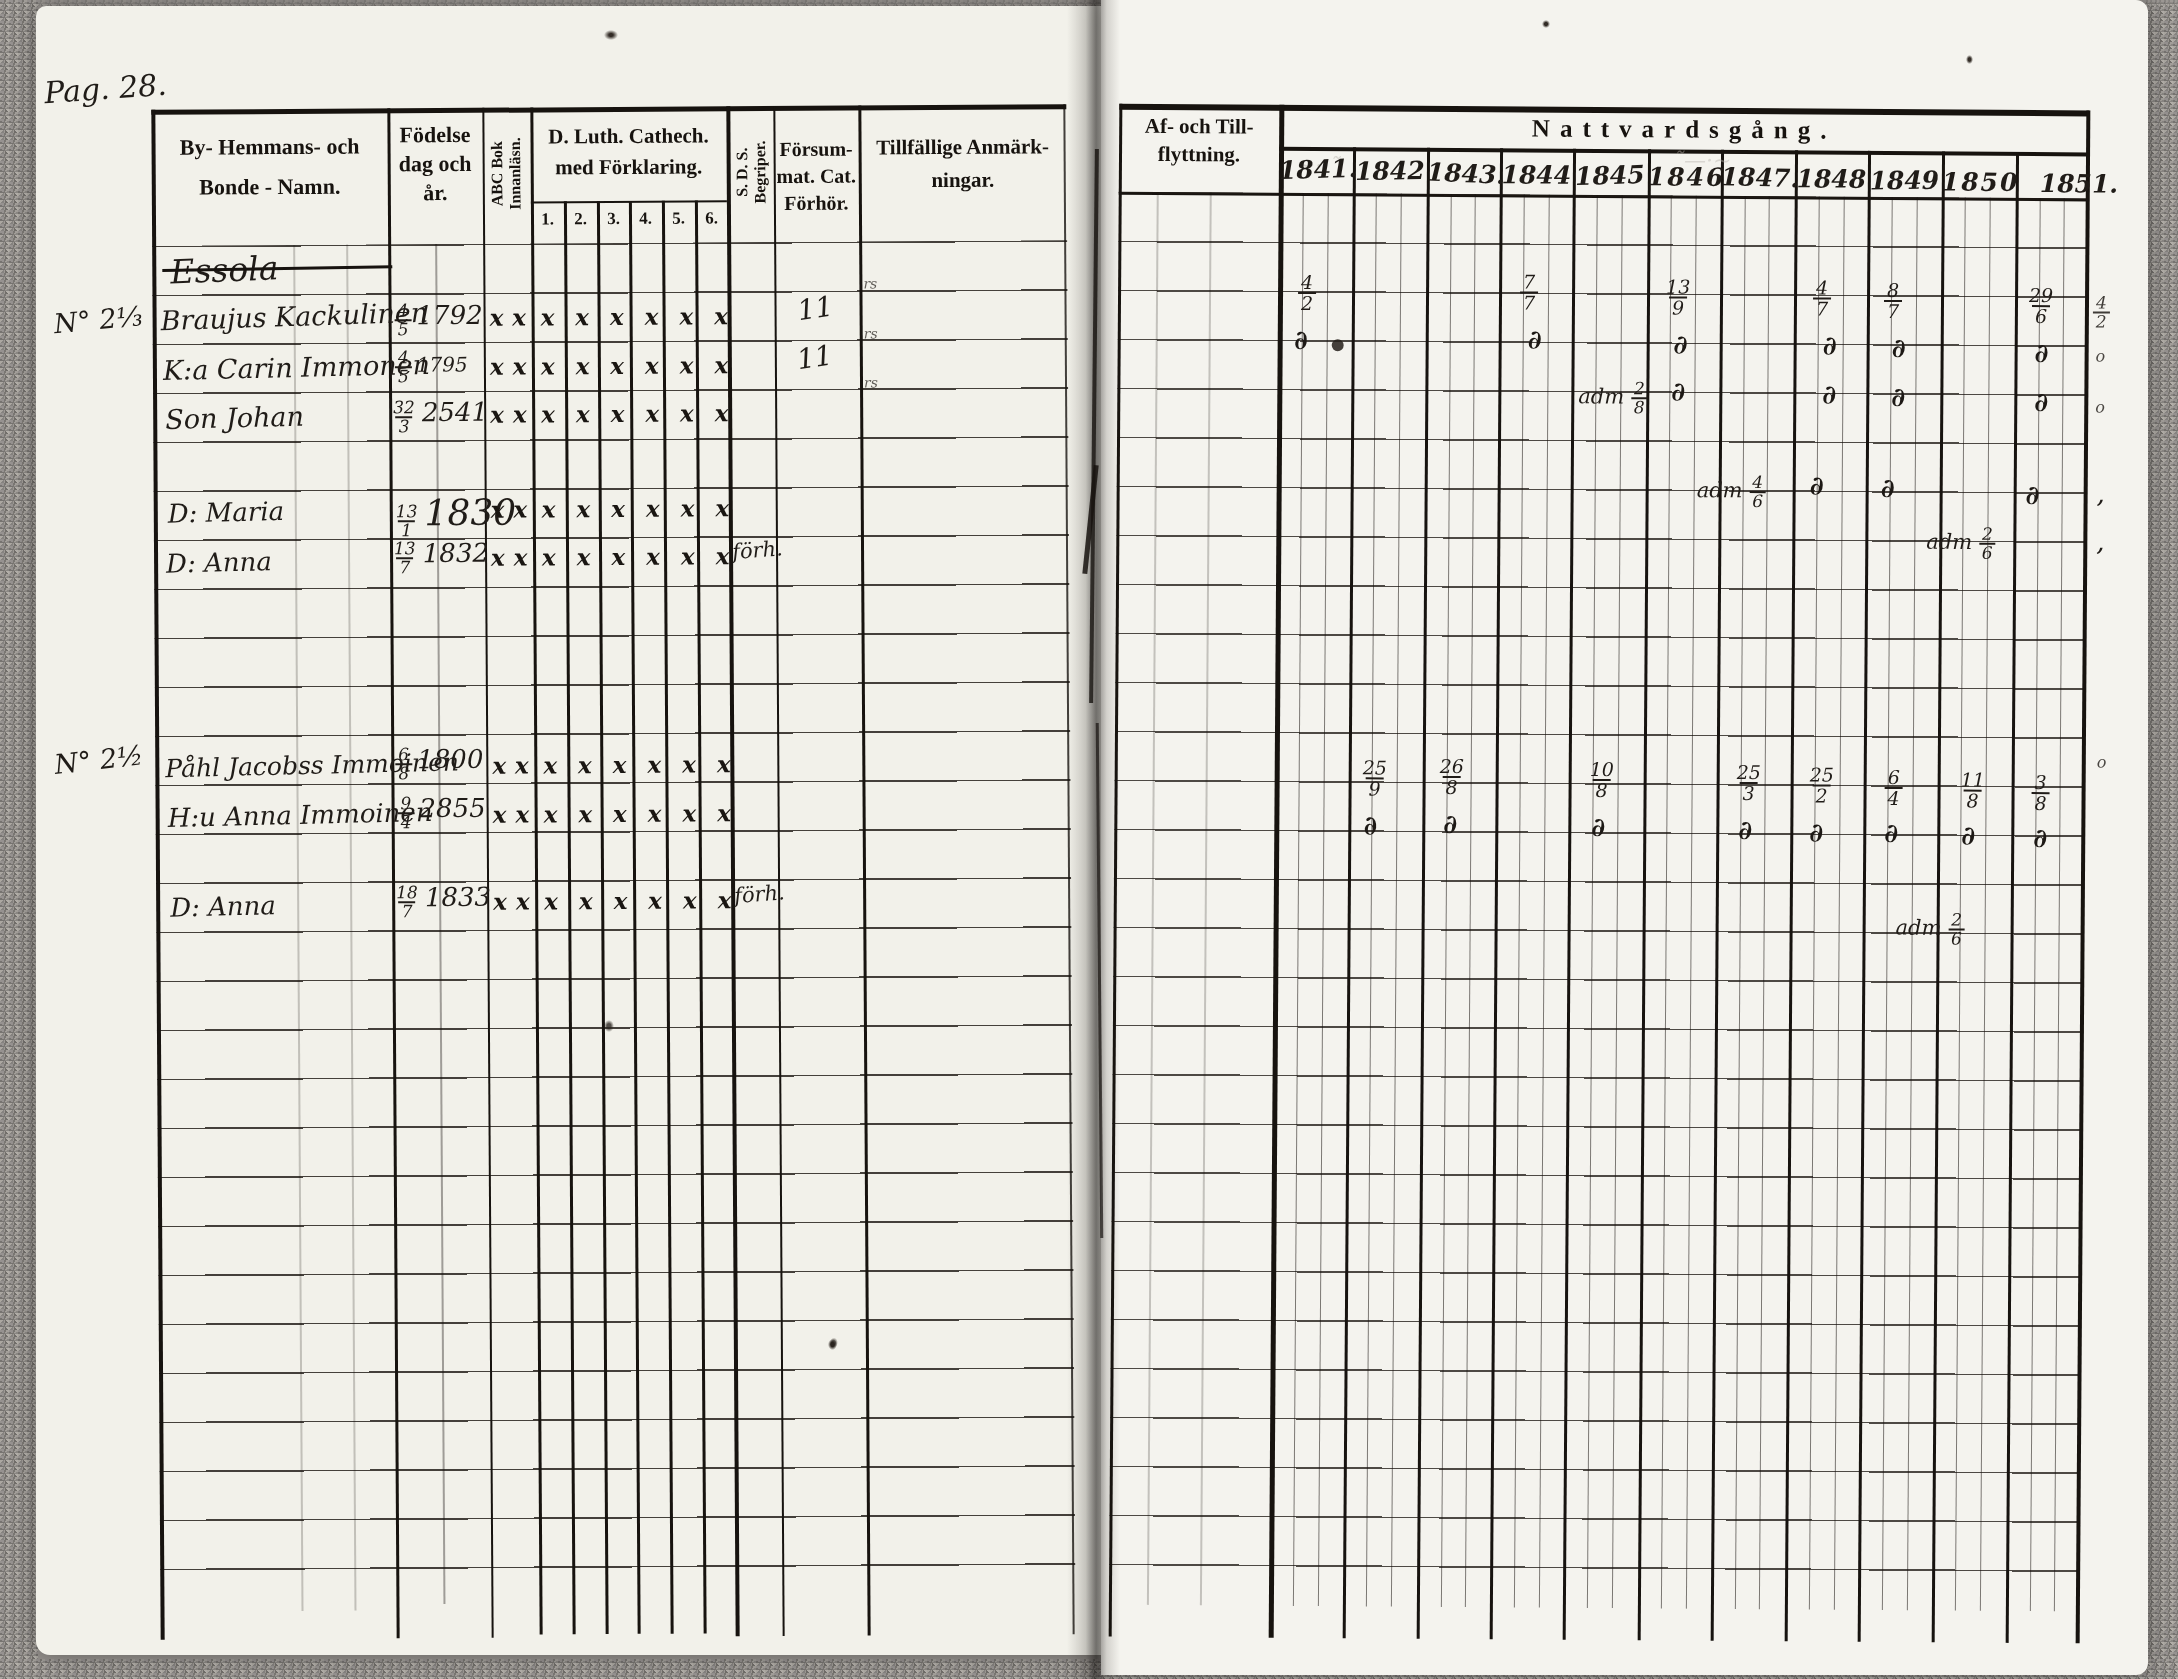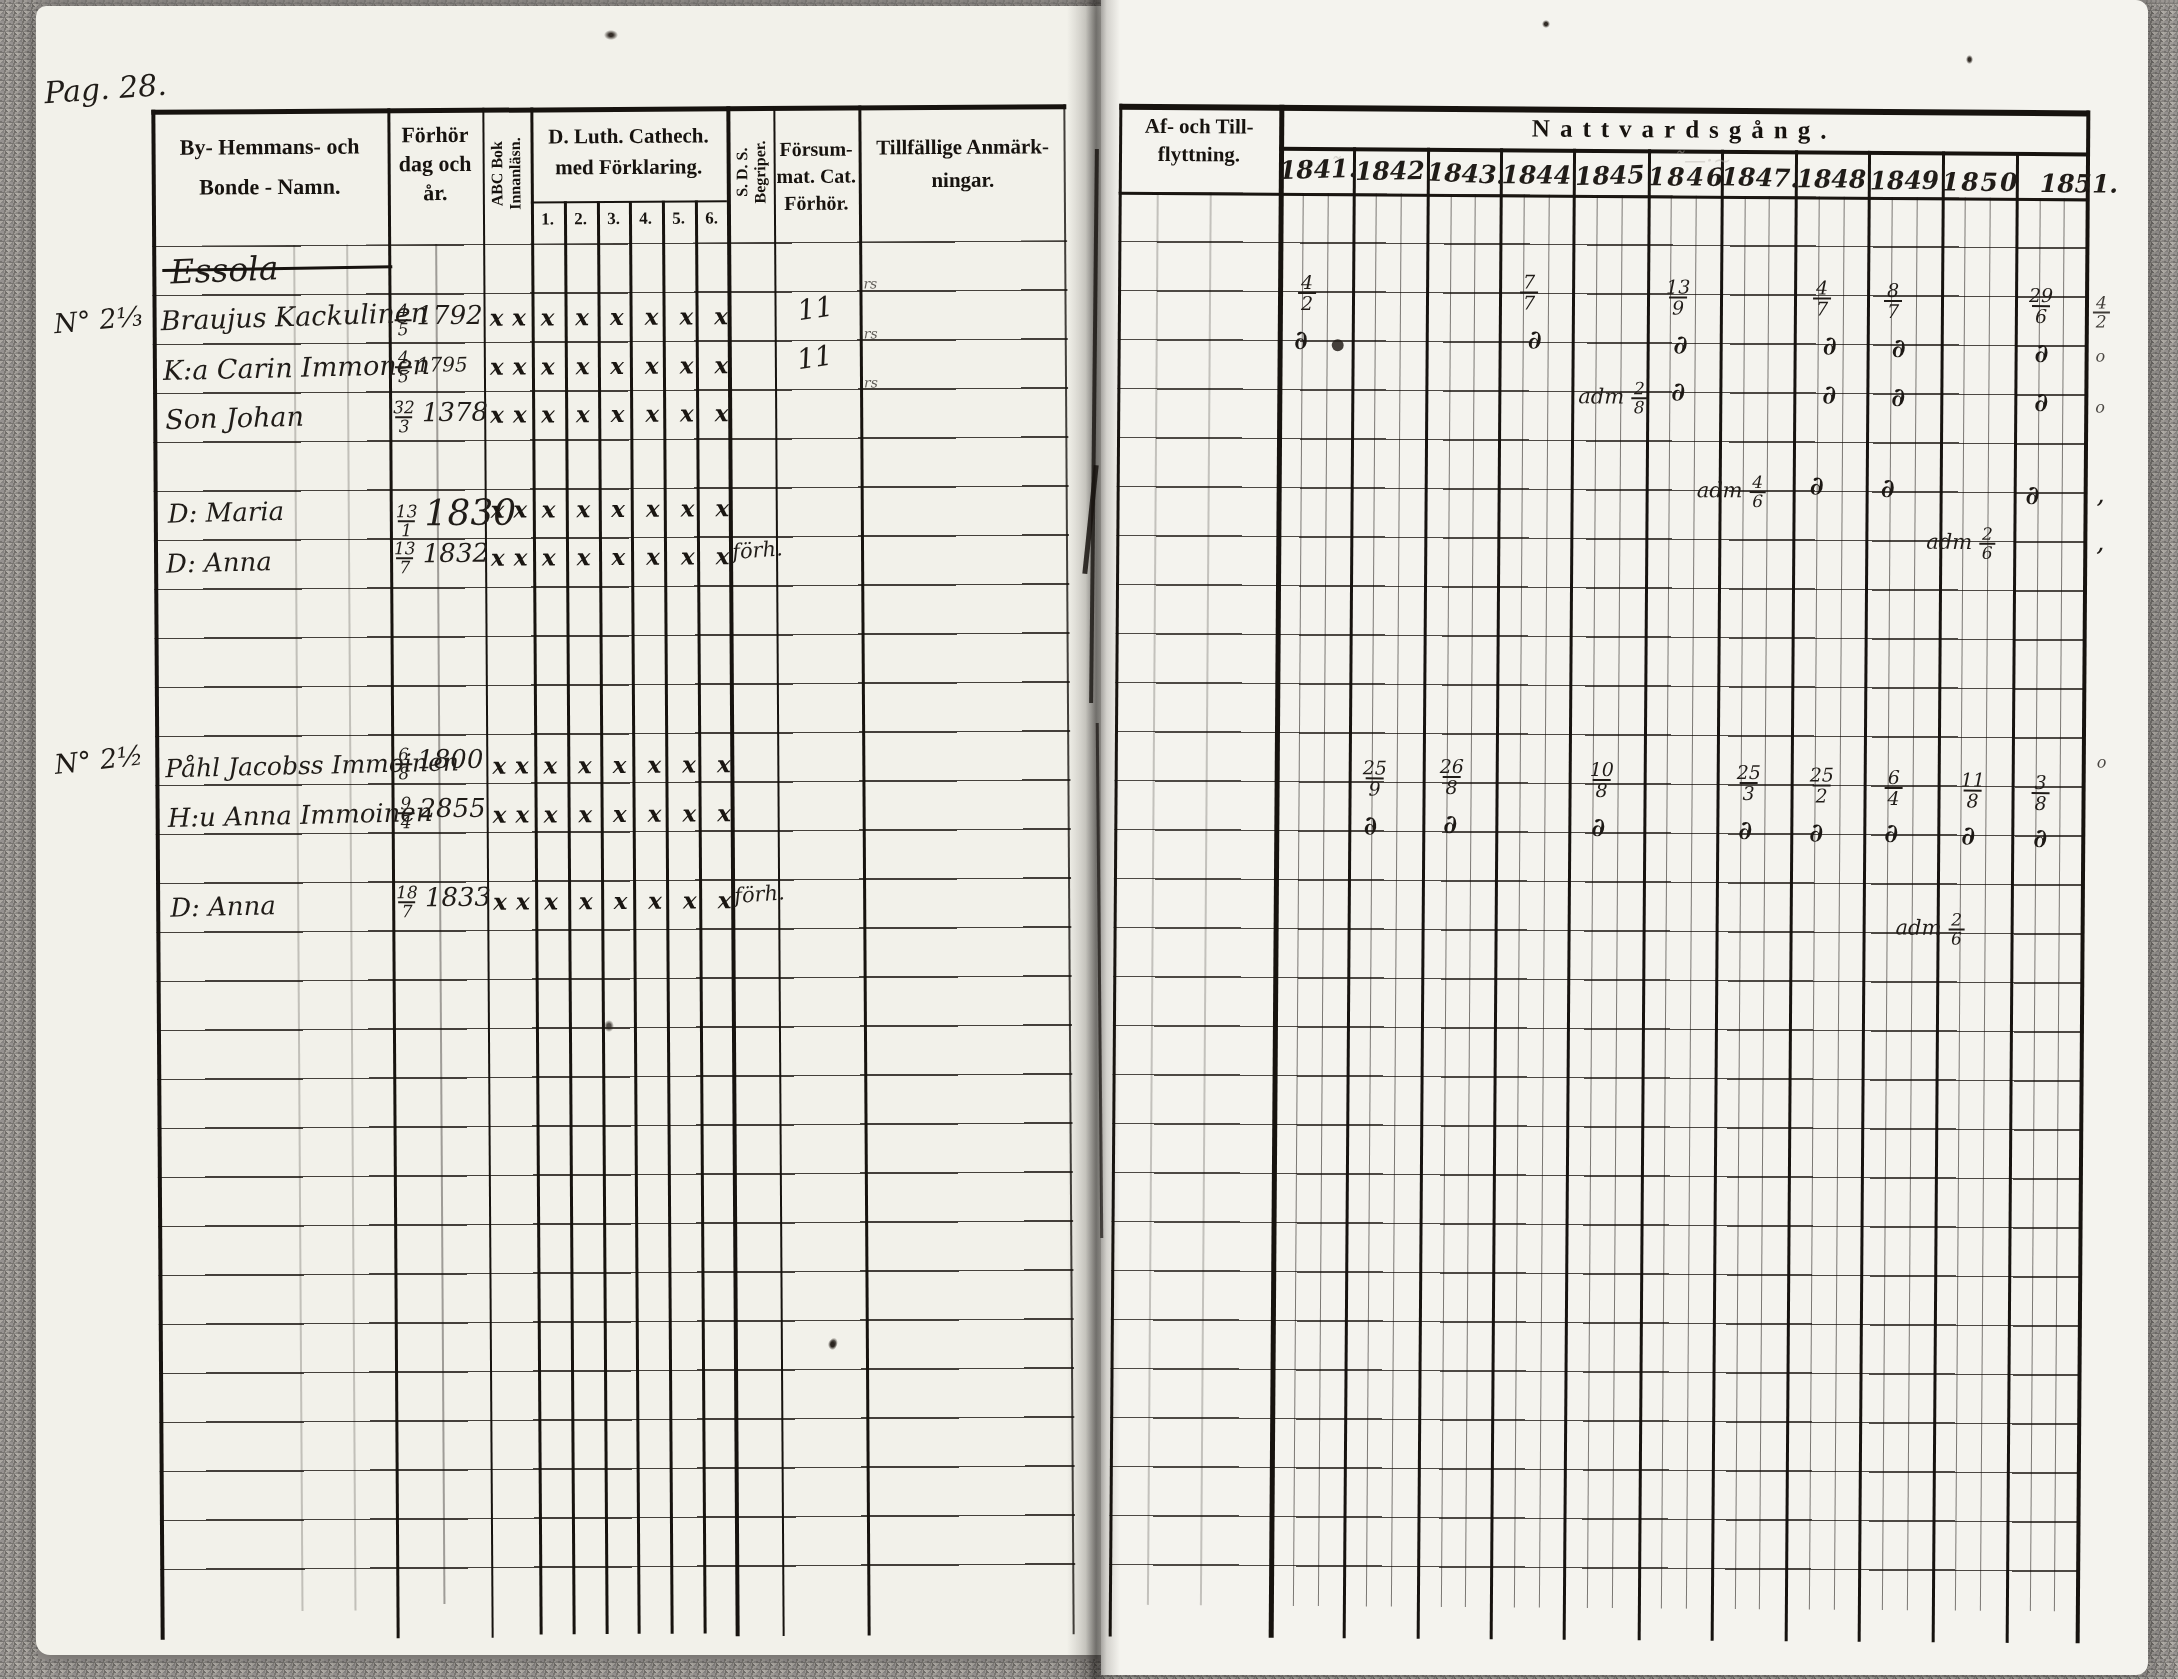--- a/index.html
+++ b/index.html
@@ -72,21 +72,21 @@
       <div class="vl faint" style="left:141px;top:136px;width:1.5px;height:1366px;"></div>
       <div class="vl faint" style="left:194px;top:136px;width:1.5px;height:1366px;"></div>
       <div class="vl" style="left:283px;top:136px;width:1.5px;height:1360px;opacity:.38;"></div>
     </div>
 
     <div class="abs pr" style="left:0;top:18px;width:236px;text-align:center;font-size:22px;line-height:40px;">
       <div>By- Hemmans- och</div>
       <div>Bonde - Namn.</div>
     </div>
     <div class="abs pr" style="left:236px;top:12px;width:95px;text-align:center;font-size:22px;line-height:29px;">
-      <div>Förhör</div>
+      <div>Födelse</div>
       <div>dag och</div>
       <div>år.</div>
     </div>
     <div class="abs pr vtext" style="left:293px;top:48px;width:123px;font-size:16px;line-height:18px;">ABC Bok
 Innanläsn.</div>
     <div class="abs pr" style="left:379px;top:14px;width:196px;text-align:center;font-size:21px;line-height:31px;">
       <div>D. Luth. Cathech.</div>
       <div>med Förklaring.</div>
     </div>
     <div>
@@ -143,21 +143,21 @@
       <span class="abs hw" style="left:711px;top:220px;font-size:14px;opacity:.7;">rs</span>
     </div>
 
     <div>
       <span class="abs hw" style="left:12px;top:293px;font-size:27px;transform:rotate(-1deg);">Son Johan</span>
       <span class="entry hw" style="left:238px;top:289px;">
         <span class="frac">
             <span class="fn">32</span>
             <span class="fd">3</span>
           </span>
-        <span style="font-size:26px;">1378</span></span>
+        <span style="font-size:26px;">2541</span></span>
       <span class="abs xrow" style="left:337px;top:293px;letter-spacing:9px;">xx</span>
       <span class="abs xrow" style="left:388px;top:293px;letter-spacing:21px;">xxxxxx</span>
       <span class="abs hw" style="left:711px;top:269px;font-size:14px;opacity:.7;">rs</span>
     </div>
 
     <div>
       <span class="abs hw" style="left:14px;top:388px;font-size:26px;transform:rotate(-1deg);">D: Maria</span>
       <span class="entry hw" style="left:240px;top:384px;">
         <span class="frac">
             <span class="fn">13</span>

